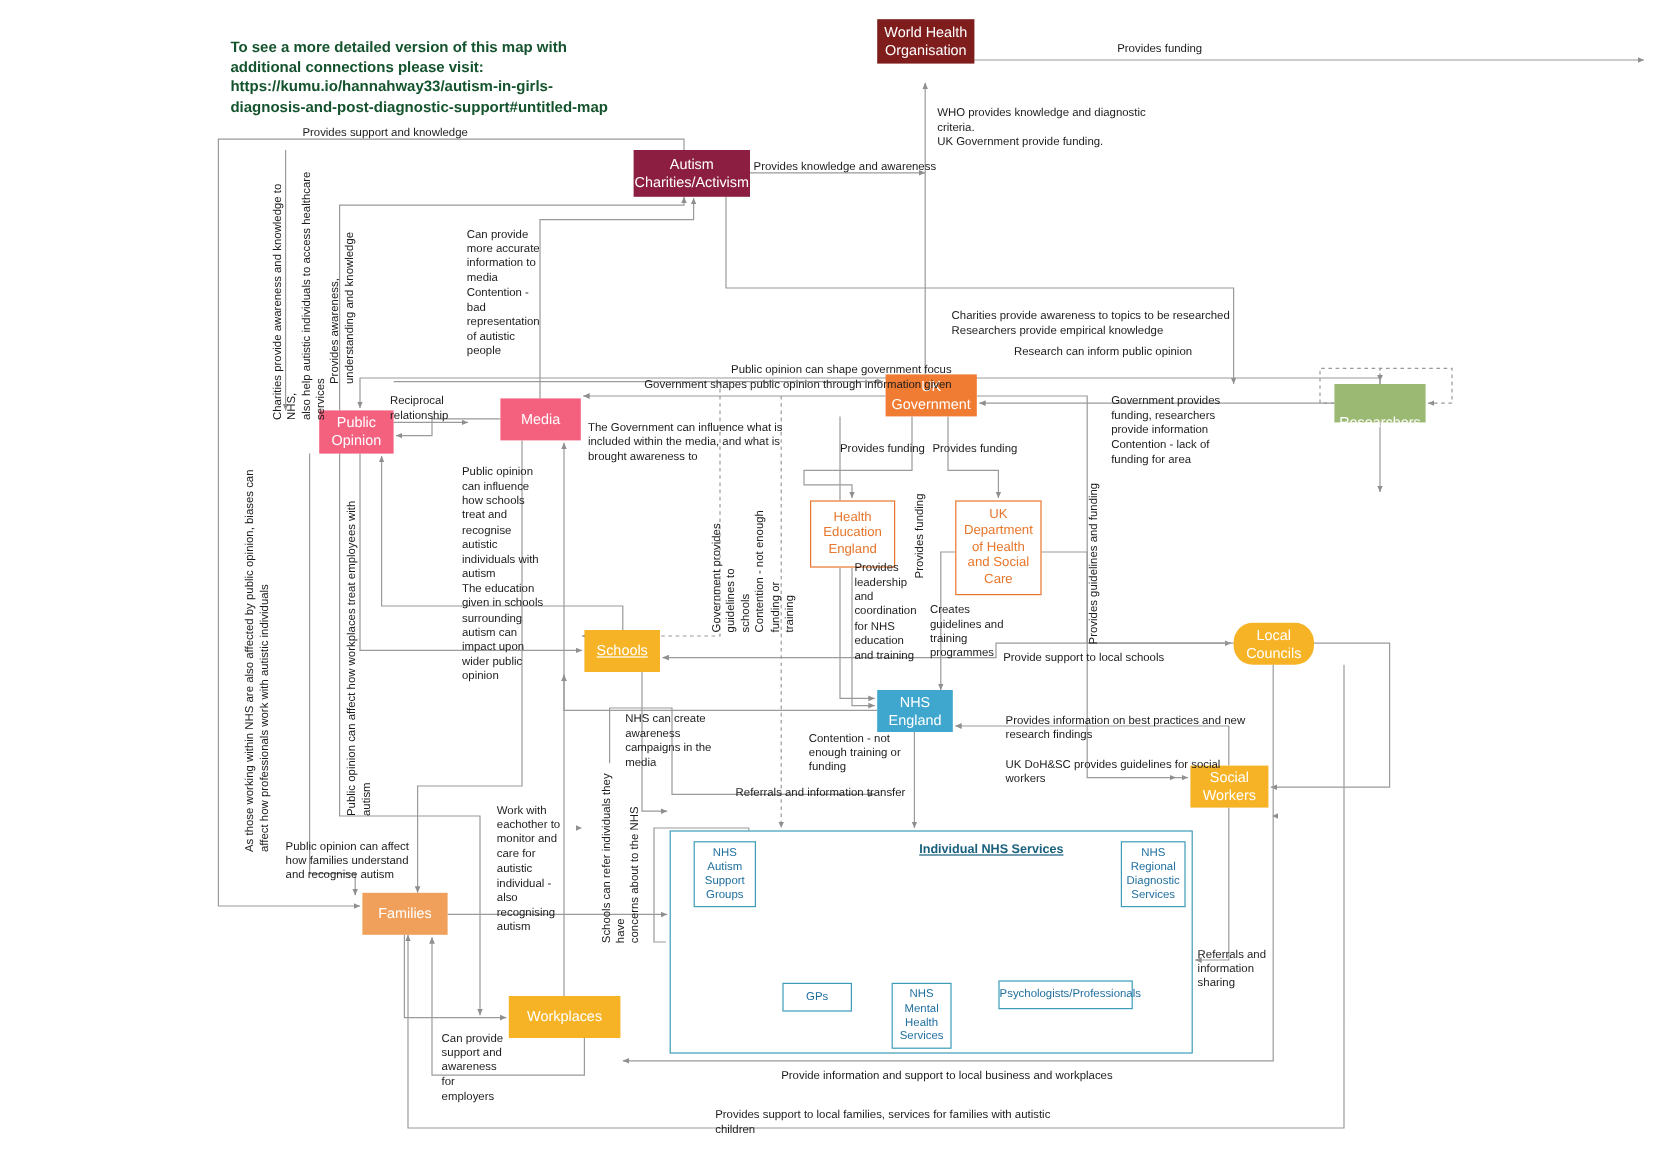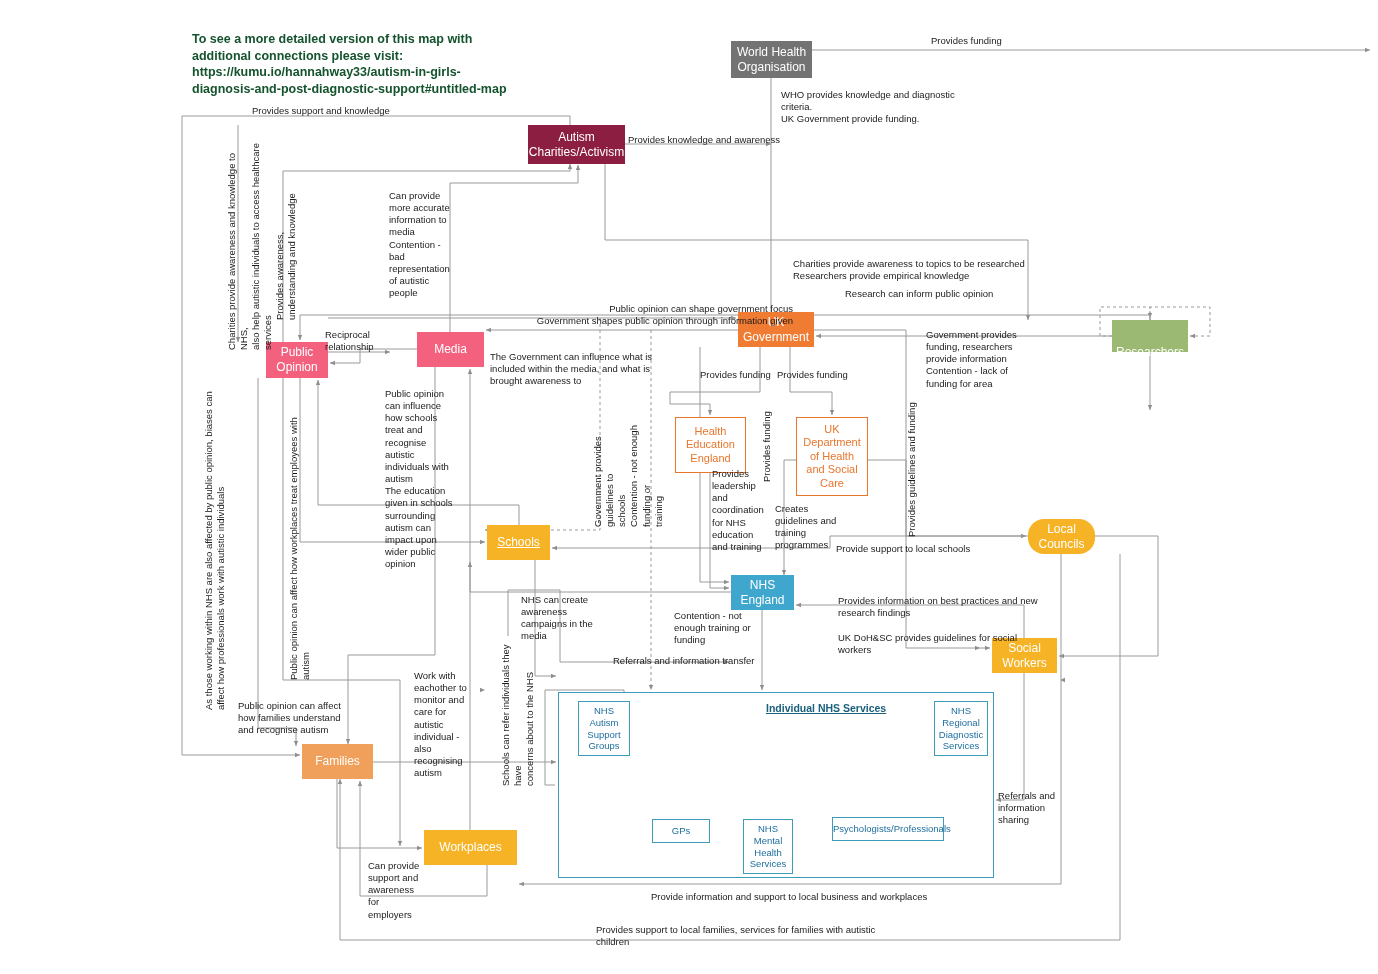--- a/index.html
+++ b/index.html
@@ -132,21 +132,21 @@
 
   <div id="note" style="left:192px;top:31px;width:320px;">To see a more detailed version of this map with
 additional connections please visit:
 https://kumu.io/hannahway33/autism-in-girls-
 diagnosis-and-post-diagnostic-support#untitled-map</div>
 
   <div id="nhs-group" style="left: 558px; top: 692px; width: 436px; height: 186px;"></div>
   <div id="nhs-title" style="left: 766px; top: 702px;">Individual NHS Services</div>
 
   <div id="node-layer">
-      <div class="node n-filled" style="left: 731px; top: 41px; width: 81px; height: 37px; background: #737373;">
+      <div class="node n-filled" style="left: 731px; top: 16px; width: 81px; height: 37px; background: #7f1d1d;">
         <span style="white-space: pre-line;">World Health
 Organisation</span>
       </div>
       <div class="node n-filled" style="left: 528px; top: 125px; width: 97px; height: 39px; background: rgb(140, 31, 65);">
         <span style="white-space: pre-line;">Autism
 Charities/Activism</span>
       </div>
       <div class="node n-filled" style="left: 266px; top: 342px; width: 62px; height: 36px; background: rgb(244, 97, 127);">
         <span style="white-space: pre-line;">Public
 Opinion</span>

